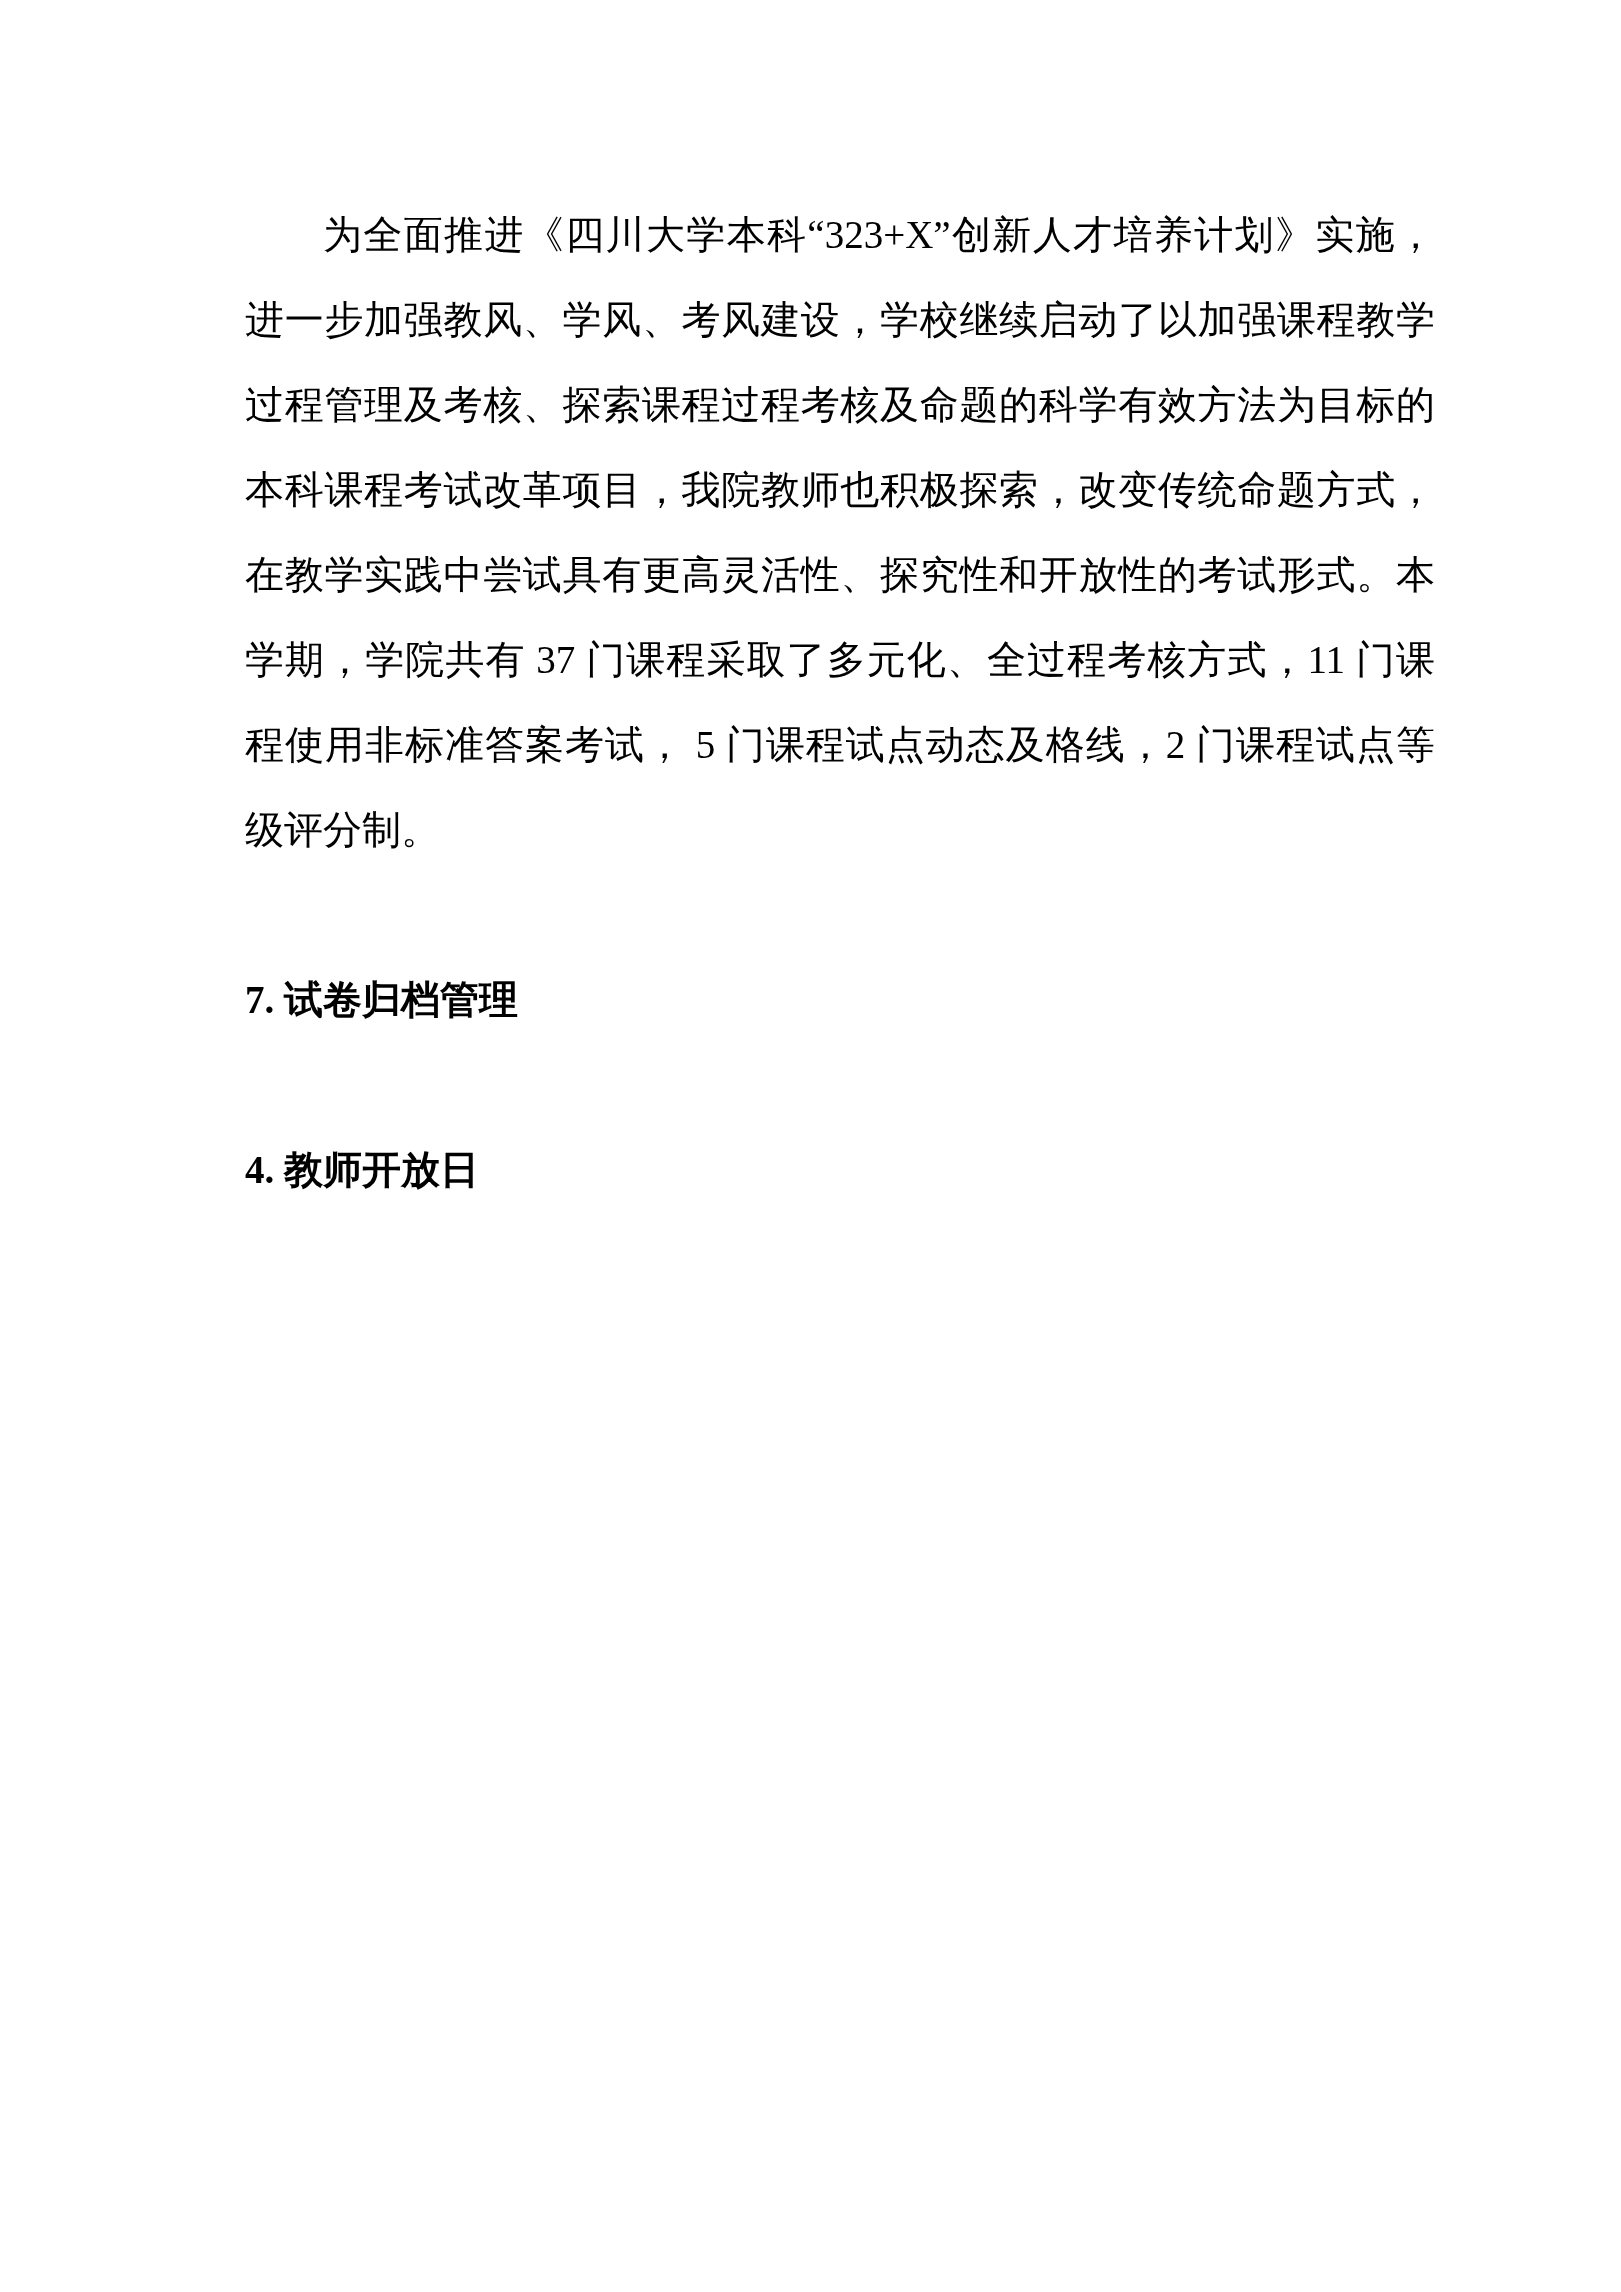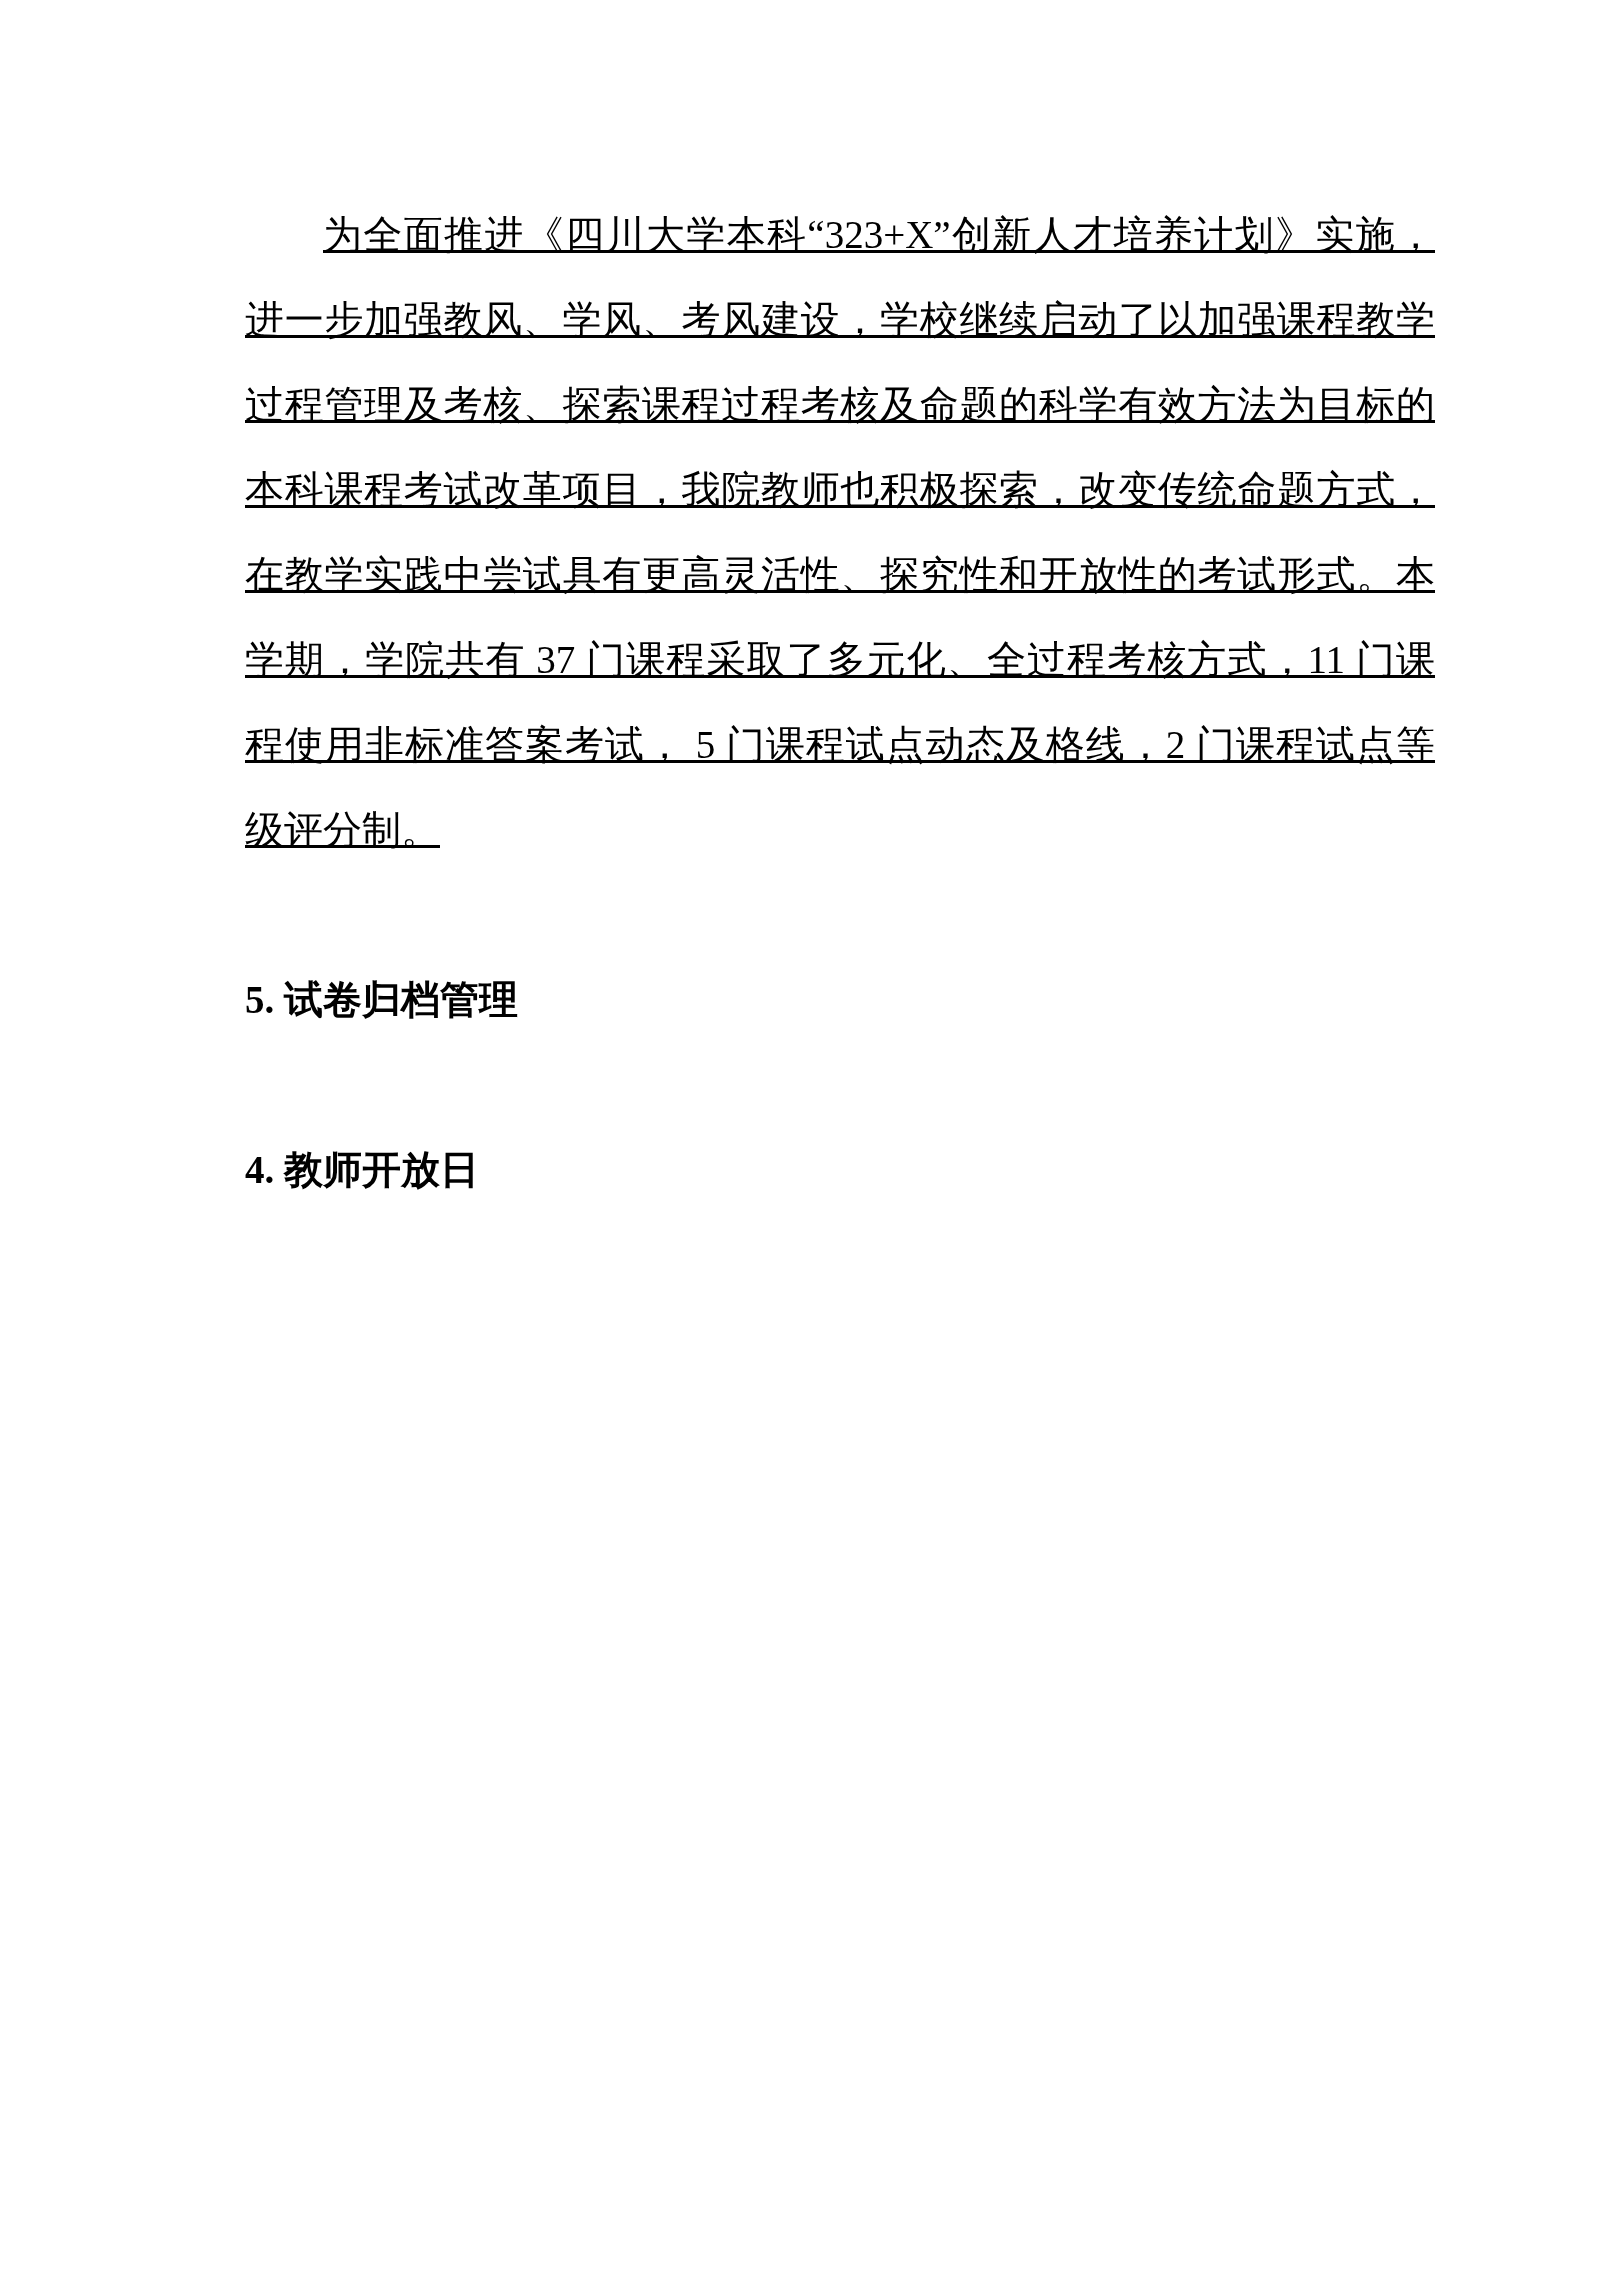--- a/index.html
+++ b/index.html
@@ -19,37 +19,36 @@
       font-size: 39px;
       line-height: 85px;
       overflow: hidden;
     }
     .body-text {
       margin: 0;
       text-align: justify;
       text-justify: inter-ideograph;
       text-indent: 78px;
       word-break: normal;
-      text-decoration: underline;
     }
     .heading {
       margin: 85px 0 0 0;
       font-size: 39px;
       font-weight: bold;
       text-align: left;
       text-indent: 0;
     }
   </style>
 </head>
 <body>
 
 <div class="page">
 
   <p class="body-text">为全面推进《四川大学本科“323+X”创新人才培养计划》实施，进一步加强教风、学风、考风建设，学校继续启动了以加强课程教学过程管理及考核、探索课程过程考核及命题的科学有效方法为目标的本科课程考试改革项目，我院教师也积极探索，改变传统命题方式，在教学实践中尝试具有更高灵活性、探究性和开放性的考试形式。本学期，学院共有 37 门课程采取了多元化、全过程考核方式，11 门课程使用非标准答案考试， 5 门课程试点动态及格线，2 门课程试点等级评分制。</p>
 
-  <h3 class="heading">5. 试卷归档管理</h3>
+  <h3 class="heading">7. 试卷归档管理</h3>
 
 
   <h3 class="heading">4. 教师开放日</h3>
 
 
 </div>
 
 
 </body></html>

